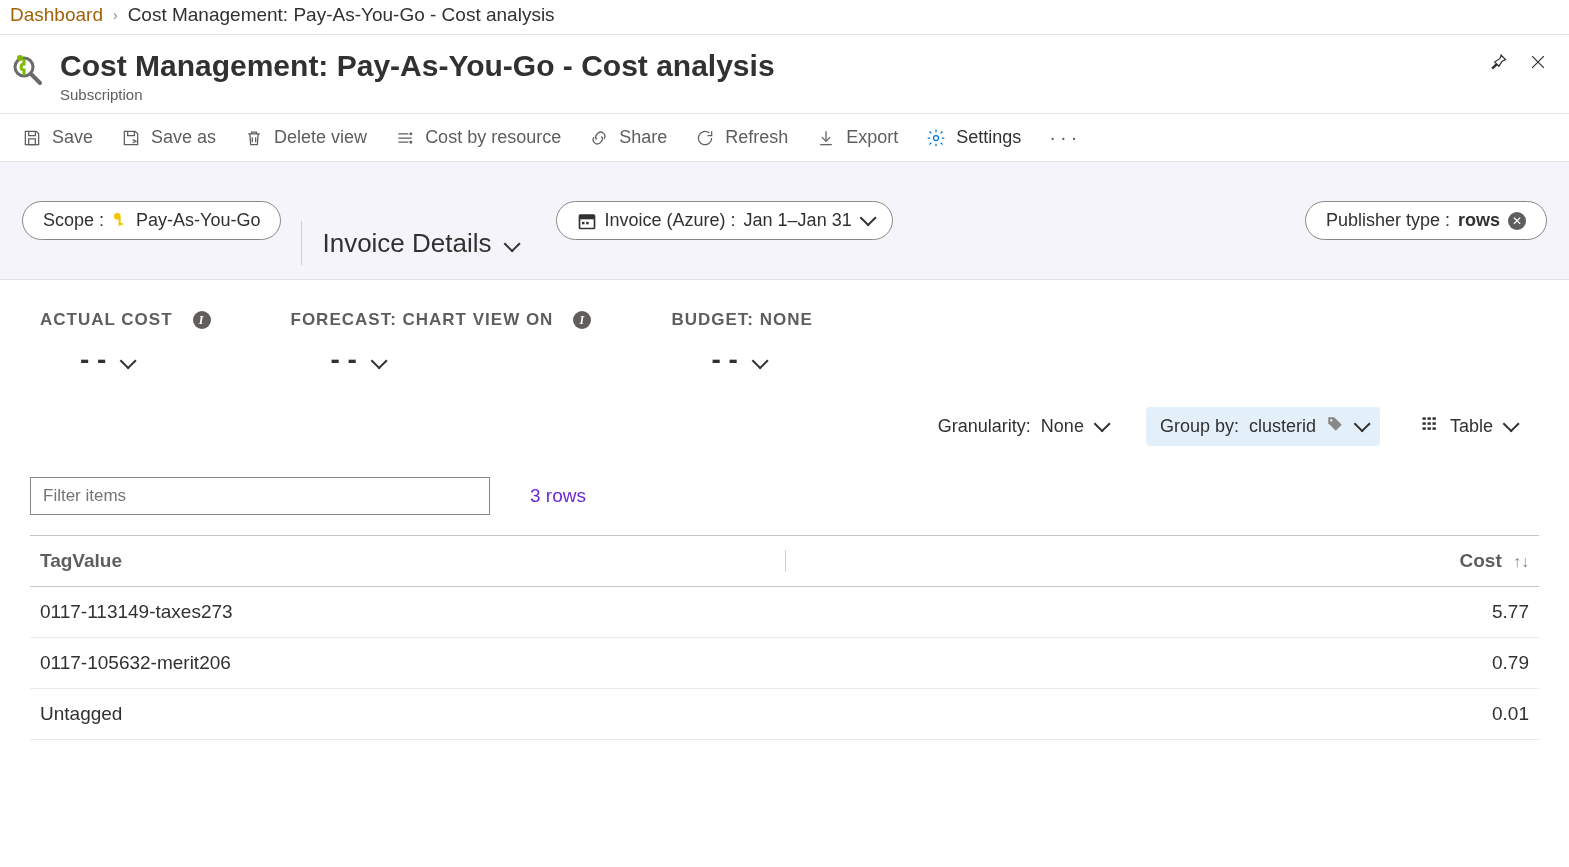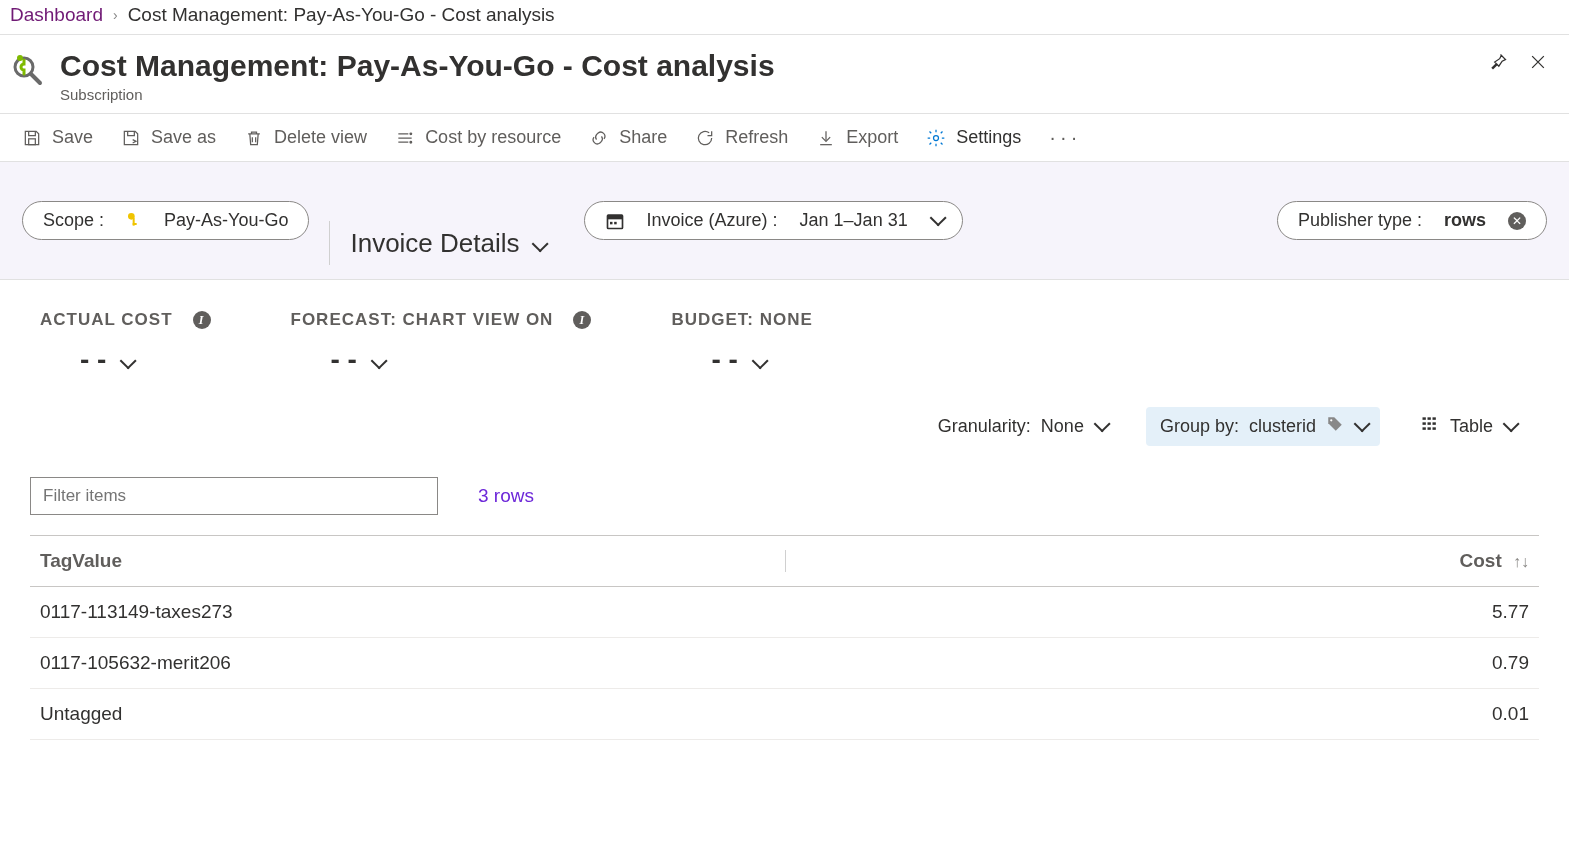--- a/index.html
+++ b/index.html
@@ -11,21 +11,21 @@
     width: 1569px;
   }
   .breadcrumb {
     padding: 4px 10px 8px 10px;
     font-size: 19px;
     border-bottom: 1px solid #e1e1e1;
     display: flex;
     align-items: center;
     gap: 10px;
   }
-  .breadcrumb .link { color: #701a75; cursor: pointer; }
+  .breadcrumb .link { color: #a16207; cursor: pointer; }
   .breadcrumb .chev { color: #888; font-size: 14px; }
   .breadcrumb .current { color: #323130; }
 
   .header {
     display: flex;
     align-items: flex-start;
     padding: 14px 18px 10px 10px;
     border-bottom: 1px solid #e1e1e1;
     gap: 14px;
   }
@@ -59,21 +59,21 @@
     border-bottom: 1px solid #e1e1e1;
     font-size: 18px;
   }
   .pill {
     border: 1px solid #8a8886;
     background:#fff;
     border-radius: 999px;
     padding: 8px 20px;
     display:flex;
     align-items:center;
-    gap:22px;
+    gap:8px;
     cursor:pointer;
   }
   .pill .keyicon { color:#f0c400; font-size:16px; }
   .view-select {
     font-size: 26px;
     font-weight:400;
     display:flex; align-items:center; gap:12px;
     padding: 0 20px;
     border-left: 1px solid #d0d0d0;
     height: 44px;
@@ -117,21 +117,21 @@
   }
   .vc {
     display:flex; align-items:center; gap:10px; cursor:pointer; padding:8px 14px; border-radius:4px;
   }
   .vc.active { background:#e4f0f9; }
   .tagicon { color:#888; }
 
   .tablearea { padding: 0 30px; }
   .filter-row { display:flex; align-items:center; gap:40px; margin-bottom:20px; }
   .filter-input {
-    border:1px solid #8a8886; padding:8px 12px; font-size:17px; width:408px;
+    border:1px solid #8a8886; padding:8px 12px; font-size:17px; width:460px;
   }
   .rowcount { font-size:19px; color:#6d28d9; }
 
   table { width:100%; border-collapse: collapse; font-size:19px; }
   th { text-align:left; font-weight:600; color:#605e5c; padding:14px 10px; border-top:1px solid #c8c6c4; border-bottom:1px solid #c8c6c4; }
   th.cost { text-align:right; }
   th .sortarrows { color:#8a8886; font-size:16px; margin-left:6px;}
   td { padding:14px 10px; border-bottom:1px solid #edebe9; }
   td.cost { text-align:right; }
   .coldivider { border-left: 1px solid #d0d0d0; height: 22px; display:inline-block; vertical-align:middle; margin-left:-10px;}

